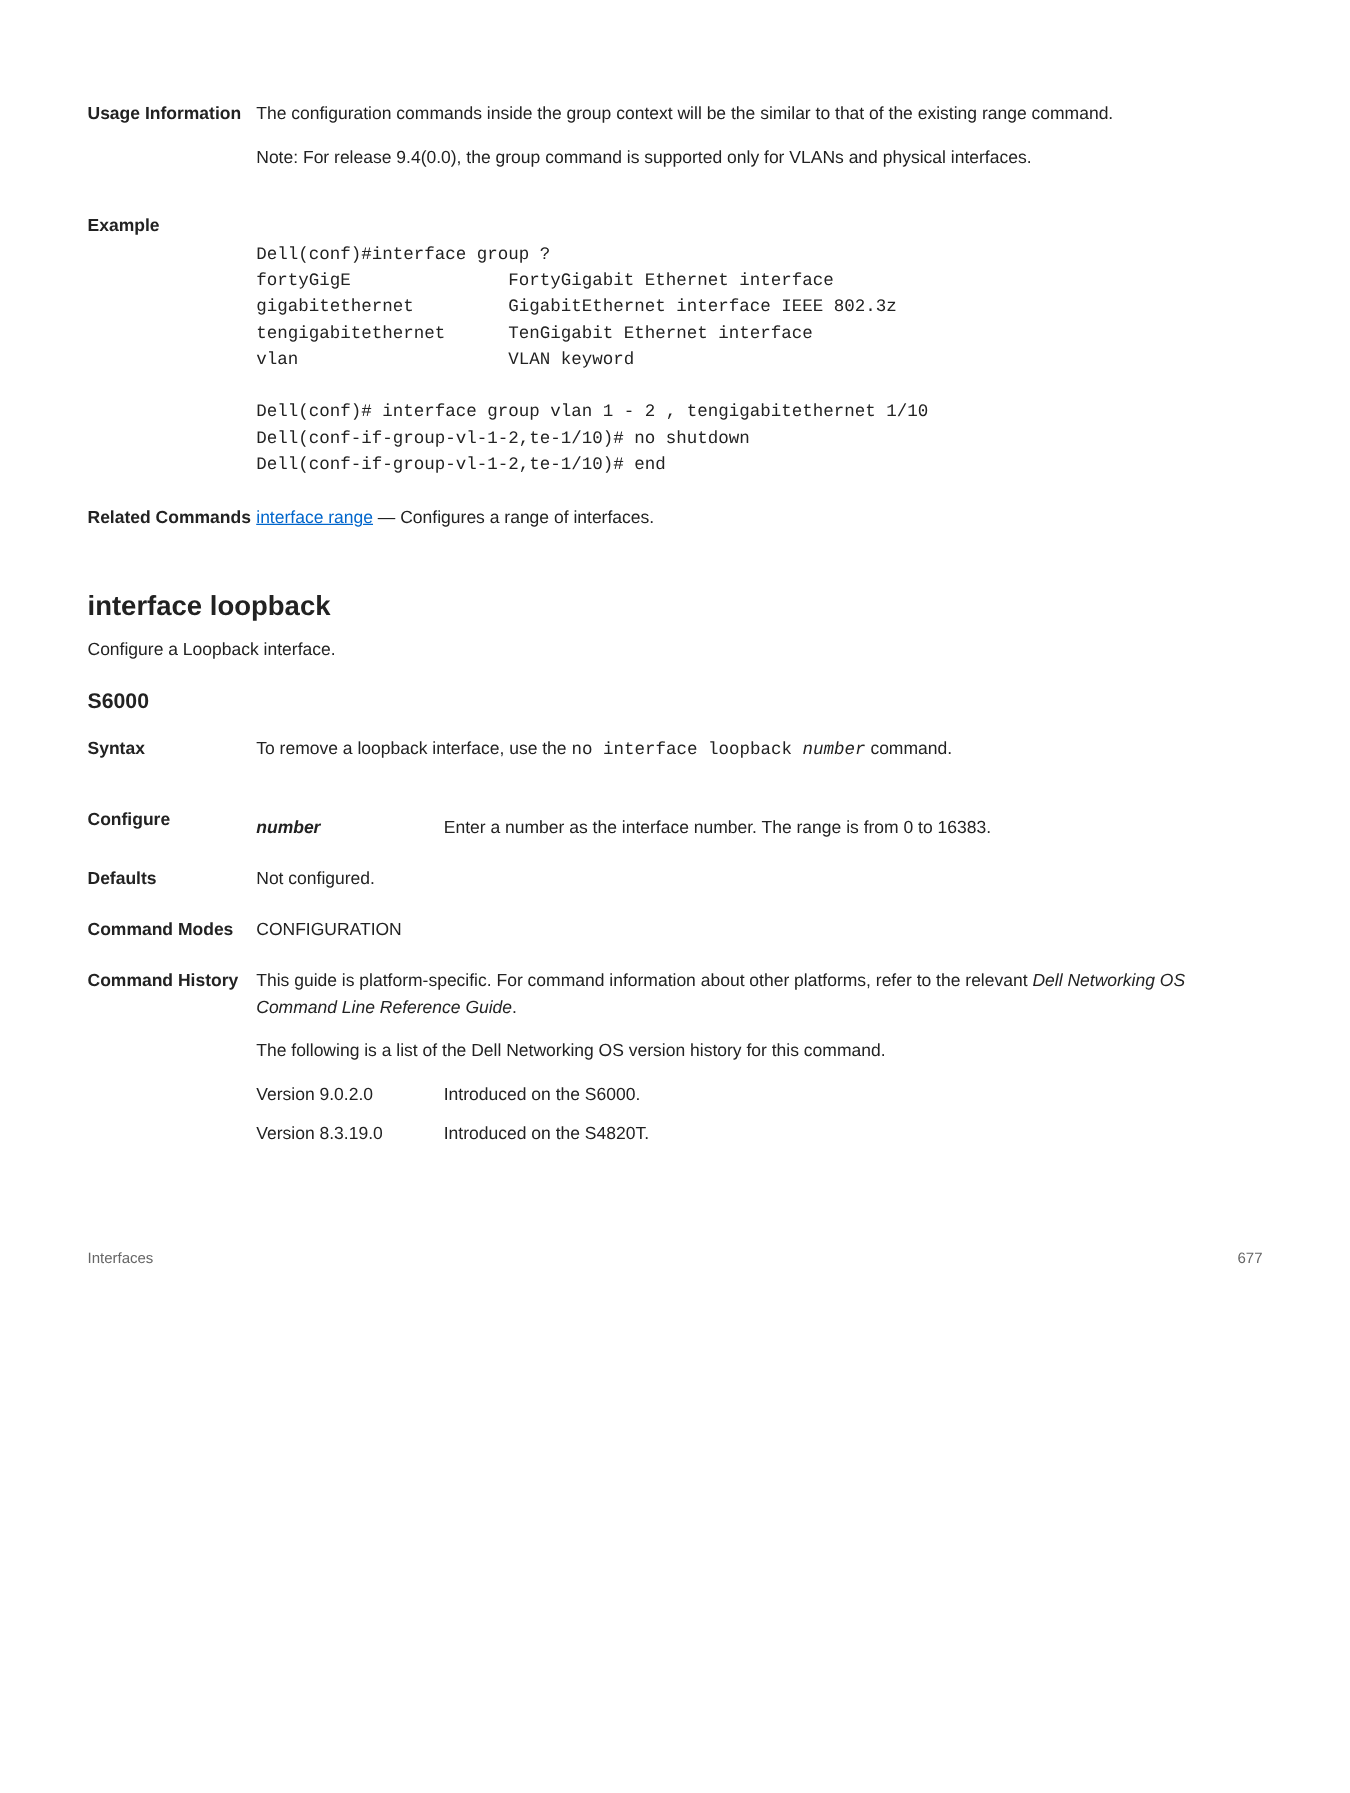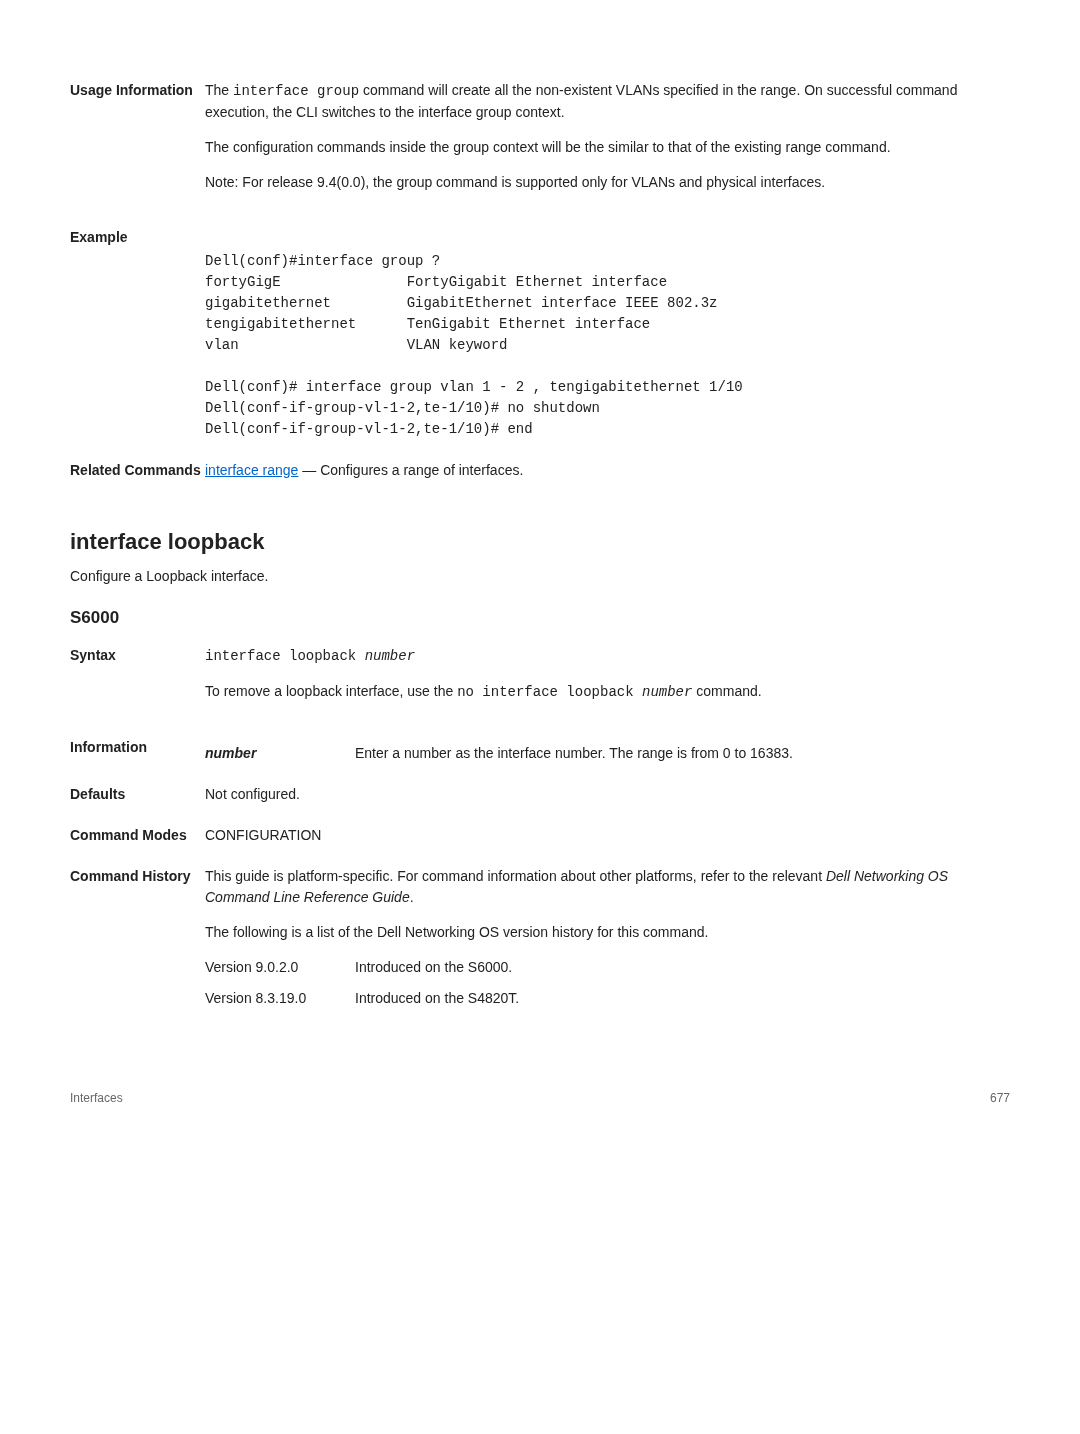--- a/index.html
+++ b/index.html
@@ -90,23 +90,20 @@
     color: #666;
     margin-top: 80px;
   }
 </style>
 </head>
 <body>
 
 <div class="row">
   <div class="label-col">Usage Information</div>
   <div class="content-col">
-    <div class="para">
-      <span>The </span><span class="inline-mono">interface group</span><span> command will create all the non-existent VLANs specified in the range. On successful command execution, the CLI switches to the interface group context.</span>
-    </div>
     <div class="para">The configuration commands inside the group context will be the similar to that of the existing range command.</div>
     <div class="para">Note: For release 9.4(0.0), the group command is supported only for VLANs and physical interfaces.</div>
   </div>
 </div>
 
 <div class="row">
   <div class="label-col">Example</div>
   <div class="content-col">
     <div class="mono">Dell(conf)#interface group ?
 fortyGigE               FortyGigabit Ethernet interface
@@ -131,30 +128,27 @@
 
 <h2 class="section">interface loopback</h2>
 <div class="sub">Configure a Loopback interface.</div>
 
 <h3 class="s6000">S6000</h3>
 
 <div class="row">
   <div class="label-col">Syntax</div>
   <div class="content-col">
     <div class="para">
-      <span class="inline-mono">interface loopback </span><span class="inline-mono italic">number</span>
-    </div>
-    <div class="para">
       <span>To remove a loopback interface, use the </span><span class="inline-mono">no interface loopback </span><span class="inline-mono italic">number</span><span> command.</span>
     </div>
   </div>
 </div>
 
 <div class="row">
-  <div class="label-col">Information</div>
+  <div class="label-col">Configure</div>
   <div class="content-col">
     <div class="param-row">
       <div class="param-name">number</div>
       <div class="param-desc">Enter a number as the interface number. The range is from 0 to 16383.</div>
     </div>
   </div>
 </div>
 
 <div class="row">
   <div class="label-col">Defaults</div>

